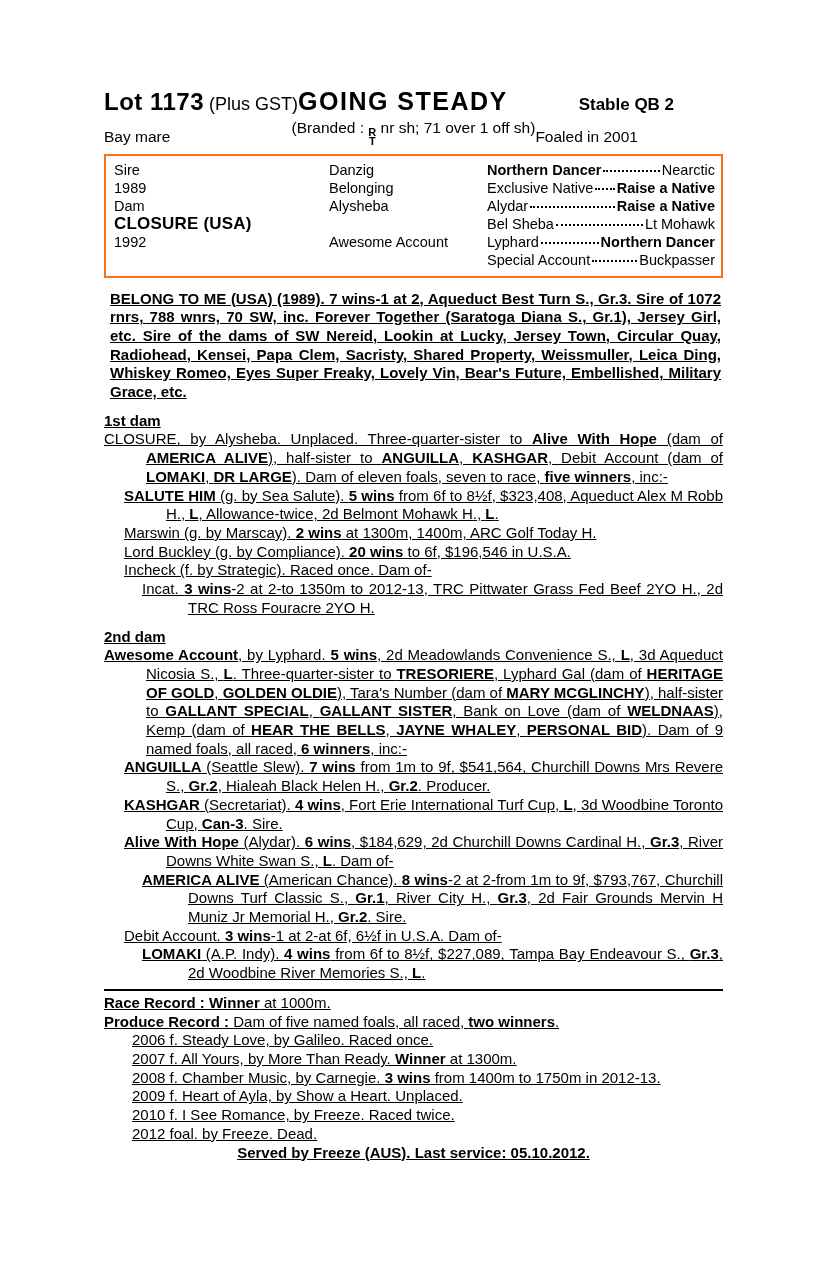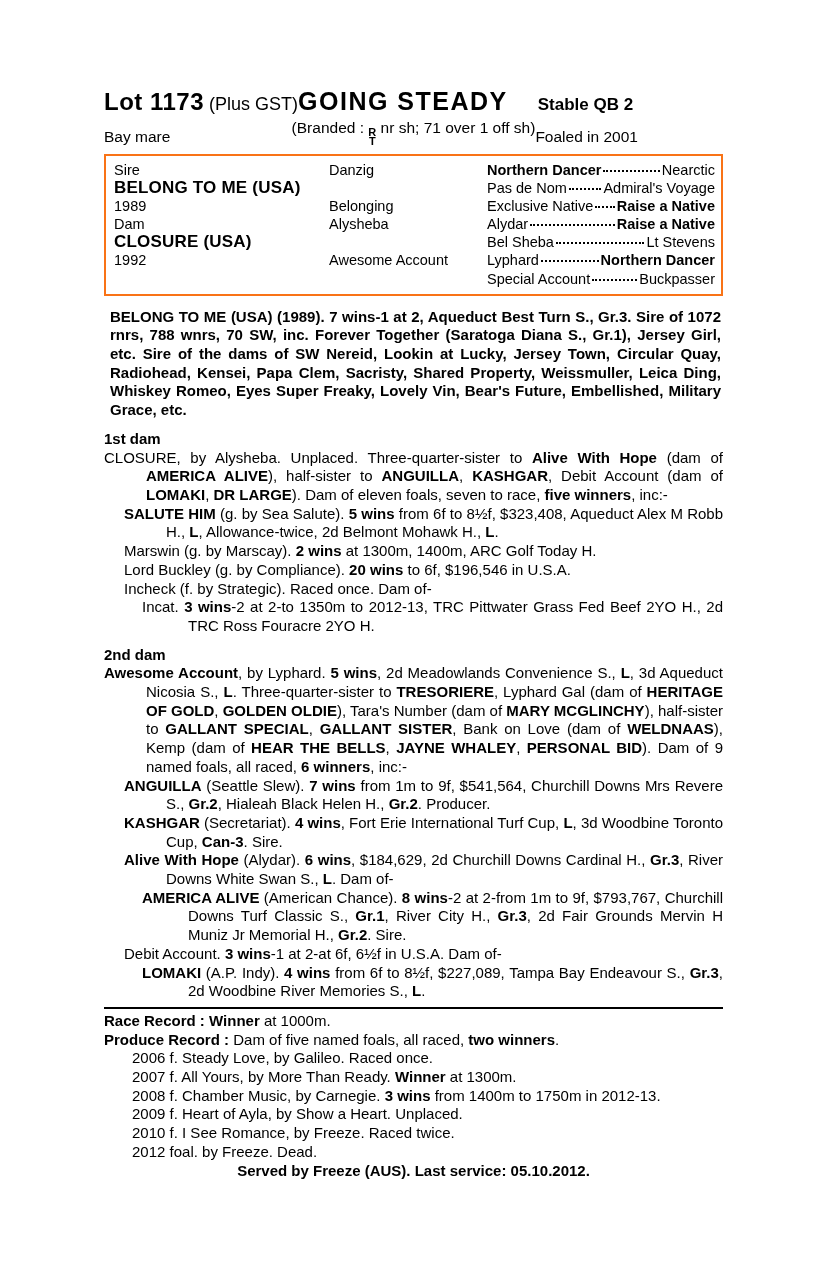--- a/index.html
+++ b/index.html
@@ -11,42 +11,42 @@
   }
   .content { position:absolute; left:104px; top:84px; width:619px; }
 
   
   .account { text-align:center; font-weight:bold; font-size:15px; line-height:18px; }
   .lotline { display:grid; grid-template-columns:1fr auto 1fr; align-items:baseline; margin-top:3px; }
   .lotleft { white-space:nowrap; }
   .lot { font-size:24px; font-weight:bold; letter-spacing:0.5px; }
   .gst { font-size:18px; margin-left:5px; }
   .horse { font-size:25px; font-weight:bold; letter-spacing:1.5px; text-align:center; padding-right:30px;}
-  .stable { font-size:17px; font-weight:bold; text-align:left; padding-right:8px; white-space:nowrap; }
+  .stable { font-size:17px; font-weight:bold; text-align:center; padding-right:8px; white-space:nowrap; }
   .bayline { display:grid; grid-template-columns:1fr auto 1fr; align-items:end; margin-top:2px; font-size:15.5px; line-height:19px; }
   .foaled { text-align:left; padding-right:8px; }
   .branded { text-align:center; white-space:nowrap; }
   .brandstack { display:inline-flex; flex-direction:column; align-items:center;
     font-weight:bold; font-size:11px; line-height:9px; vertical-align:-3px; }
 
   
   .pedigree { border:2px solid #f97316; margin-top:8px; padding:5px 6px 6px 8px; font-size:14.5px; }
   .prow { display:flex; line-height:18.1px; height:18.1px; align-items:baseline; }
   .pc1 { width:173px; white-space:nowrap; }
   .pc2 { width:158px; white-space:nowrap;margin-left:42px; }
   .pc3 { flex:1; display:flex; align-items:baseline; }
   .pc3 .nm { white-space:nowrap; }
   .lead { flex:1; position:relative; min-width:10px; }
   .lead::after { content:""; position:absolute; left:2px; right:2px; bottom:3px;
     border-bottom:2px dotted #000; }
   .pb1 { font-weight:bold; font-size:17px; letter-spacing:0.2px; }
   .b { font-weight:bold; }
 
   
-  .bodytext { margin-top:12px; }
+  .bodytext { margin-top:12px;text-decoration:underline; }
   .para { font-size:15px; line-height:18.7px; }
   .sirepara { font-weight:bold; margin-top:9px; text-align:justify; padding:0 2px 0 6px; }
   .h { font-weight:bold; margin-top:10px; }
   .j { text-align:justify; }
   .hangA { padding-left:42px; text-indent:-42px; }
   .hangB { padding-left:62px; text-indent:-42px; }
   .hangC { padding-left:84px; text-indent:-46px; }
   .prod  { padding-left:28px; }
   .center { text-align:center; font-weight:bold; }
   .rule { border-top:2px solid #000; margin:6px 0 3px 0; height:0; }
@@ -83,29 +83,20 @@
         <div class="prow">
           <div class="pc1">Sire</div>
           <div class="pc2">Danzig</div>
           <div class="pc3">
             <span class="nm b">Northern Dancer</span>
             <span class="lead"></span>
             <span class="nm">Nearctic</span>
           </div>
         </div>
         <div class="prow">
-          <div class="pc1 pb1">BELONG TO ME (USA)</div>
-          <div class="pc2"></div>
-          <div class="pc3">
-            <span class="nm">Pas de Nom</span>
-            <span class="lead"></span>
-            <span class="nm">Admiral's Voyage</span>
-          </div>
-        </div>
-        <div class="prow">
           <div class="pc1">1989</div>
           <div class="pc2">Belonging</div>
           <div class="pc3">
             <span class="nm">Exclusive Native</span>
             <span class="lead"></span>
             <span class="nm b">Raise a Native</span>
           </div>
         </div>
         <div class="prow">
           <div class="pc1">Dam</div>
@@ -115,21 +106,21 @@
             <span class="lead"></span>
             <span class="nm b">Raise a Native</span>
           </div>
         </div>
         <div class="prow">
           <div class="pc1 pb1">CLOSURE (USA)</div>
           <div class="pc2"></div>
           <div class="pc3">
             <span class="nm">Bel Sheba</span>
             <span class="lead"></span>
-            <span class="nm">Lt Stevens</span>
+            <span class="nm">Lt Mohawk</span>
           </div>
         </div>
         <div class="prow">
           <div class="pc1">1992</div>
           <div class="pc2">Awesome Account</div>
           <div class="pc3">
             <span class="nm">Lyphard</span>
             <span class="lead"></span>
             <span class="nm b">Northern Dancer</span>
           </div>

